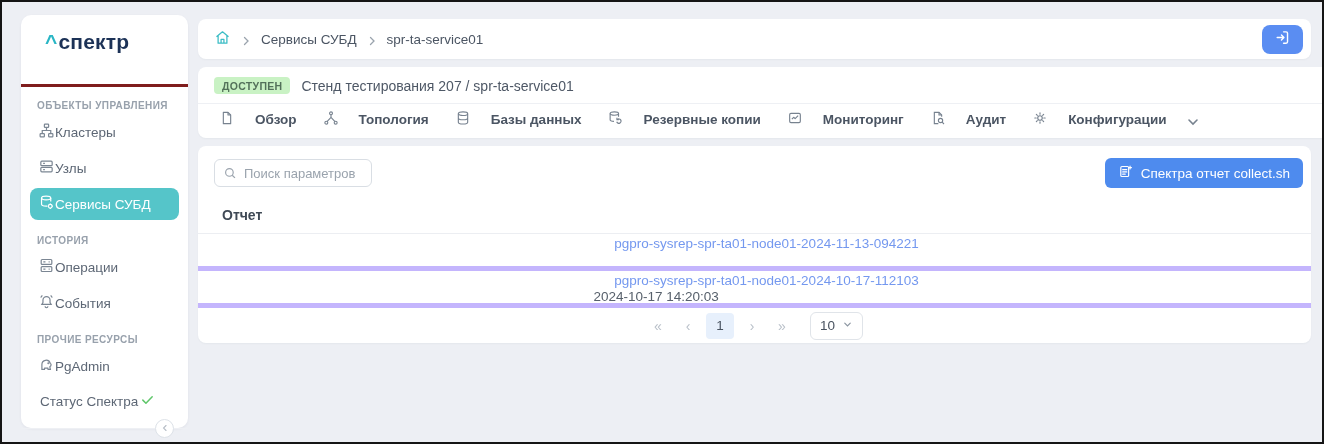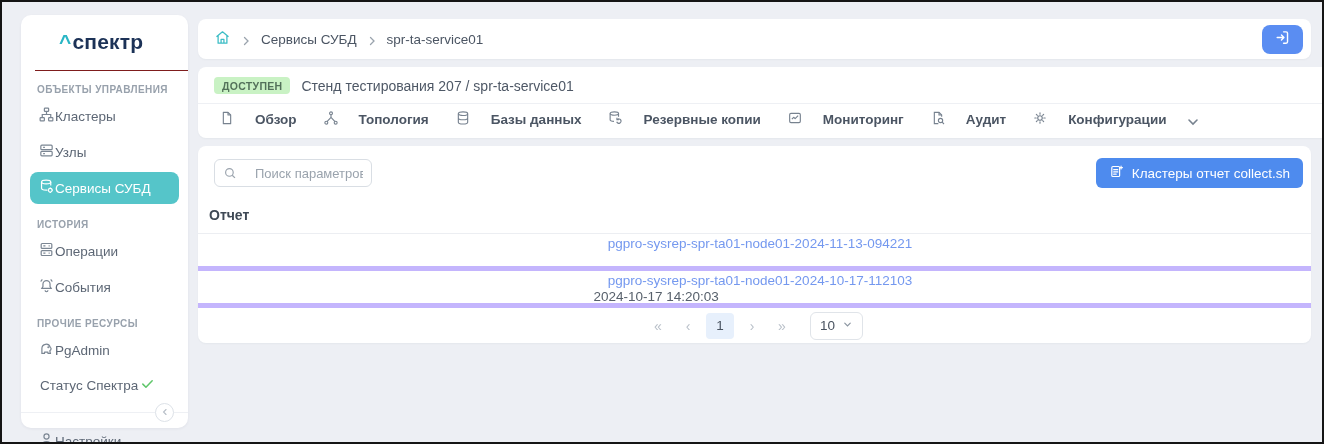--- a/index.html
+++ b/index.html
@@ -9,21 +9,21 @@
     border:2px solid #151515; background:#edeff4; overflow:hidden;
   }
   .card { position:absolute; background:#fff; border-radius:8px; box-shadow:0 1px 2px rgba(30,40,60,.04); }
 
   
   .sidebar {
     position:absolute; left:19px; top:13px; width:167px; height:413px;
     background:#fff; border-radius:10px; box-shadow:0 1px 3px rgba(30,40,60,.06);
     display:flex; flex-direction:column;
   }
-  .logo { padding:15px 0 16px 24px; font-size:21px; font-weight:700; color:#1c3257; letter-spacing:.2px; border-bottom:1px solid #7f1d1d;margin-left:14px; }
+  .logo { padding:15px 0 30px 24px; font-size:21px; font-weight:700; color:#1c3257; letter-spacing:.2px; border-bottom:3px solid #7f1d1d; }
   .logo .caret { color:#2ab6c5; margin-right:1px; }
   .side-title { font-size:10px; font-weight:700; color:#98a1ac; letter-spacing:.4px; margin:13px 0 3px 16px; }
   .side-item {
     display:flex; align-items:center; margin:2px 9px; padding:6px 8px;
     font-size:13.5px; color:#5d6775; border-radius:8px; cursor:pointer; white-space:nowrap;
   }
   .side-item svg { width:17px; height:17px; flex:none; color:#7b8693; }
   .side-item.active { background:#55c5c9; color:#fff; }
   .side-item.active svg { color:#fff; }
   .side-item.no-icon { padding-left:10px; }
@@ -58,33 +58,33 @@
   .tab .chev { width:11px; height:11px; color:#8b95a1; margin-left:-1px; }
   .tab.active { color:#3dbdc6; border-bottom-color:#3dbdc6; }
   .tab.active svg { color:#3dbdc6; }
 
   
   .content-card { left:196px; top:144px; width:1113px; height:197px; display:flex; flex-direction:column; }
   .toolbar { display:flex; align-items:center; padding:12px 8px 10px 16px; }
   .search-box { position:relative; width:158px; }
   .search-box svg { position:absolute; left:9px; top:7px; width:14px; height:14px; color:#9aa3ad; }
   .search-box input {
-    width:100%; height:28px; border:1px solid #d9dee4; border-radius:6px; padding:0 8px 0 40px;
+    width:100%; height:28px; border:1px solid #d9dee4; border-radius:6px; padding:0 8px 0 29px;
     font-size:13px; color:#434c57; font-family:inherit; outline:none; background:#fff;
   }
   .search-box input::placeholder { color:#9aa3ad; }
   .create-btn {
     margin-left:auto; height:30px; border:none; border-radius:6px; background:#4e8bee; color:#fff;
     display:flex; align-items:center; gap:8px; padding:0 13px; font-size:13.5px; font-family:inherit; cursor:pointer;
   }
   .create-btn svg { width:15px; height:15px; }
   .tbl-head, .tbl-row { display:flex; align-items:center; }
   .tbl-head { padding:9px 0 10px; border-bottom:1px solid #eceef2; }
   .tbl-row { height:37px; border-bottom:5px solid #c4b5fd;flex-direction:column; }
-  .col-report { flex:1; padding-left:11px; }
+  .col-report { flex:1; padding-left:24px; }
   .col-date { width:322px; flex:none; }
   .tbl-head .col-report, .tbl-head .col-date { font-size:14px; font-weight:700; color:#3f4955; }
   .report-link { font-size:13.5px; color:#7498ef; text-decoration:none; cursor:pointer; }
   .date-cell { font-size:13.5px; color:#57606b; }
   .pagination { display:flex; align-items:center; justify-content:center; gap:6px; flex:1; }
   .pg-btn { border:none; background:none; color:#b9c0c9; font-size:14px; width:24px; height:26px; cursor:pointer; font-family:inherit; }
   .pg-page { width:28px; height:26px; border:none; border-radius:4px; background:#e7f0fc; color:#495360; font-size:13.5px; cursor:pointer; font-family:inherit; }
   .pg-size { display:flex; align-items:center; gap:7px; border:1px solid #e0e4e9; border-radius:6px; background:#fff; padding:0 9px; height:28px; margin-left:10px; font-size:13.5px; color:#495360; cursor:pointer; font-family:inherit; }
   .pg-size svg { width:11px; height:11px; color:#8b95a1; }
 </style>
@@ -276,21 +276,21 @@
               <path d="M15.8 15.8 20.5 20.5"></path>
             </svg></span>
         <input type="text" placeholder="Поиск параметров" style="">
       </div>
       <button class="create-btn">
         <span><svg viewBox="0 0 24 24" fill="none" stroke="currentColor" stroke-width="1.9" stroke-linecap="round">
               <rect x="4.5" y="4" width="12.5" height="16" rx="1.8"></rect>
               <path d="M7.5 9h6.5M7.5 12.6h6.5M7.5 16.2h4"></path>
               <path d="M19.3 3.5v4.4M17.1 5.7h4.4"></path>
             </svg></span>
-        <span>Кластеры отчет collect.sh</span>
+        <span>Спектра отчет collect.sh</span>
       </button>
     </div>
 
     <div class="tbl-head">
       <div class="col-report">Отчет</div>
     </div>
 
     <div class="tbl-row">
       <div class="col-report"><a class="report-link">pgpro-sysrep-spr-ta01-node01-2024-11-13-094221</a></div>
     </div>

